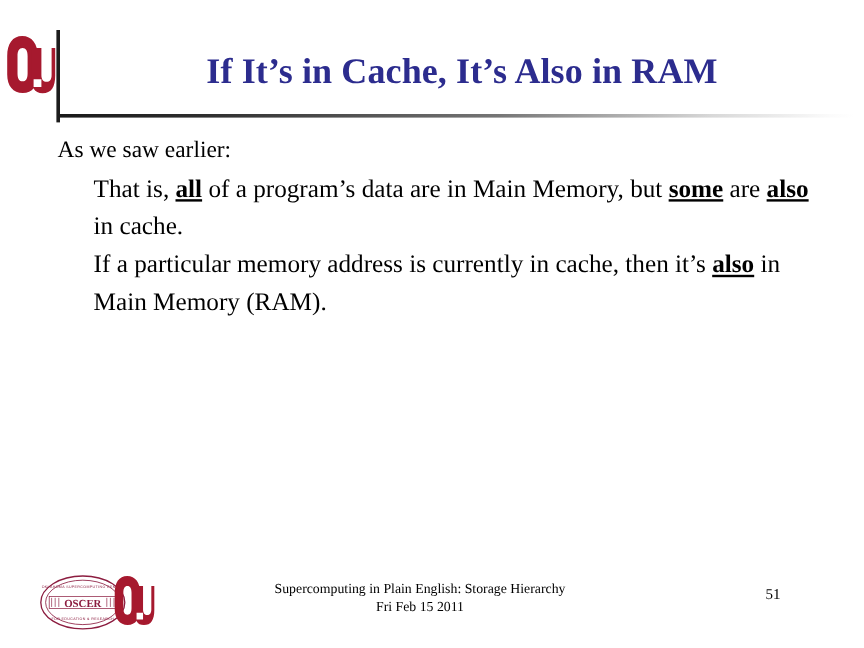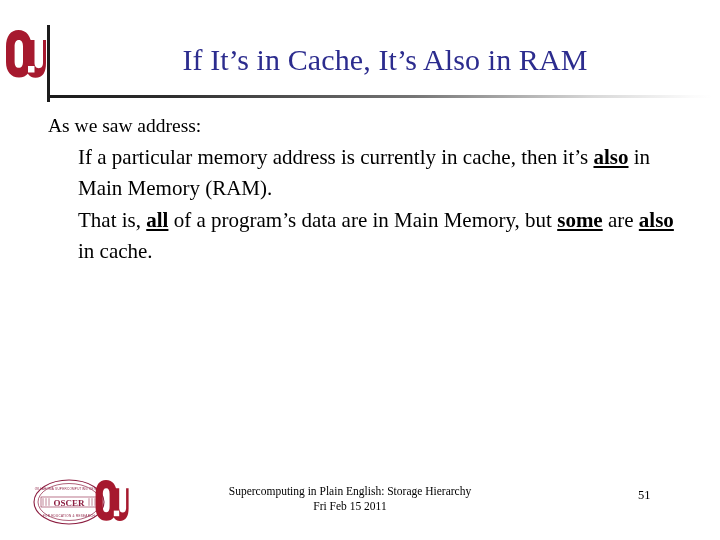--- a/index.html
+++ b/index.html
@@ -42,21 +42,21 @@
     height: 3px;
     background: linear-gradient(to right, #1a1a1a 0%, #2e2e2e 18%, #757575 55%, #d8d8d8 82%, #fbfbfb 97%, #ffffff 100%);
   }
   #slide-title {
     position: absolute;
     left: 60px;
     top: 44px;
     width: 650px;
     text-align: center;
     font-size: 30px;
-    font-weight: normal;
+    font-weight: bold;
     color: #2c2c8e;
     letter-spacing: 0.1px;
     line-height: 1.05;
     white-space: nowrap;
   }
 
   
   #slide-body {
     position: absolute;
     left: 48px;
@@ -151,28 +151,28 @@
       <path d="M24 40 L30.5 40 L30.5 46.5 L24 46.5 Z" fill="#ffffff"></path>
     </svg>
   </div>
 
   <div id="header-rule-vertical"></div>
   <div id="header-rule-horizontal"></div>
 
   <div id="slide-title">If It’s in Cache, It’s Also in RAM</div>
 
   <div id="slide-body">
-    <p class="body-level-1">As we saw address:</p>
+    <p class="body-level-1">As we saw earlier:</p>
+
+    <p class="body-level-2">
+      <span>That is, </span><span class="em">all</span><span> of a program’s data are in Main Memory, but </span><span class="em">some</span><span> are </span><span class="em">also</span><span> in cache.</span>
+    </p>
 
     <p class="body-level-2">
       <span>If a particular memory address is currently in cache, then it’s </span><span class="em">also</span><span> in Main Memory (RAM).</span>
-    </p>
-
-    <p class="body-level-2">
-      <span>That is, </span><span class="em">all</span><span> of a program’s data are in Main Memory, but </span><span class="em">some</span><span> are </span><span class="em">also</span><span> in cache.</span>
     </p>
   </div>
 
   <div id="footer-logos">
 
     <div id="footer-oscer-logo">
       <svg viewBox="0 0 76 50" width="76" height="50" aria-hidden="true">
         <ellipse cx="38" cy="25" rx="35" ry="22" fill="none" stroke="#8c1d40" stroke-width="1.1"></ellipse>
         <ellipse cx="38" cy="25" rx="31" ry="18.5" fill="none" stroke="#8c1d40" stroke-width="0.7"></ellipse>
         <rect x="10" y="20" width="56" height="10" fill="none" stroke="#8c1d40" stroke-width="0.6"></rect>

